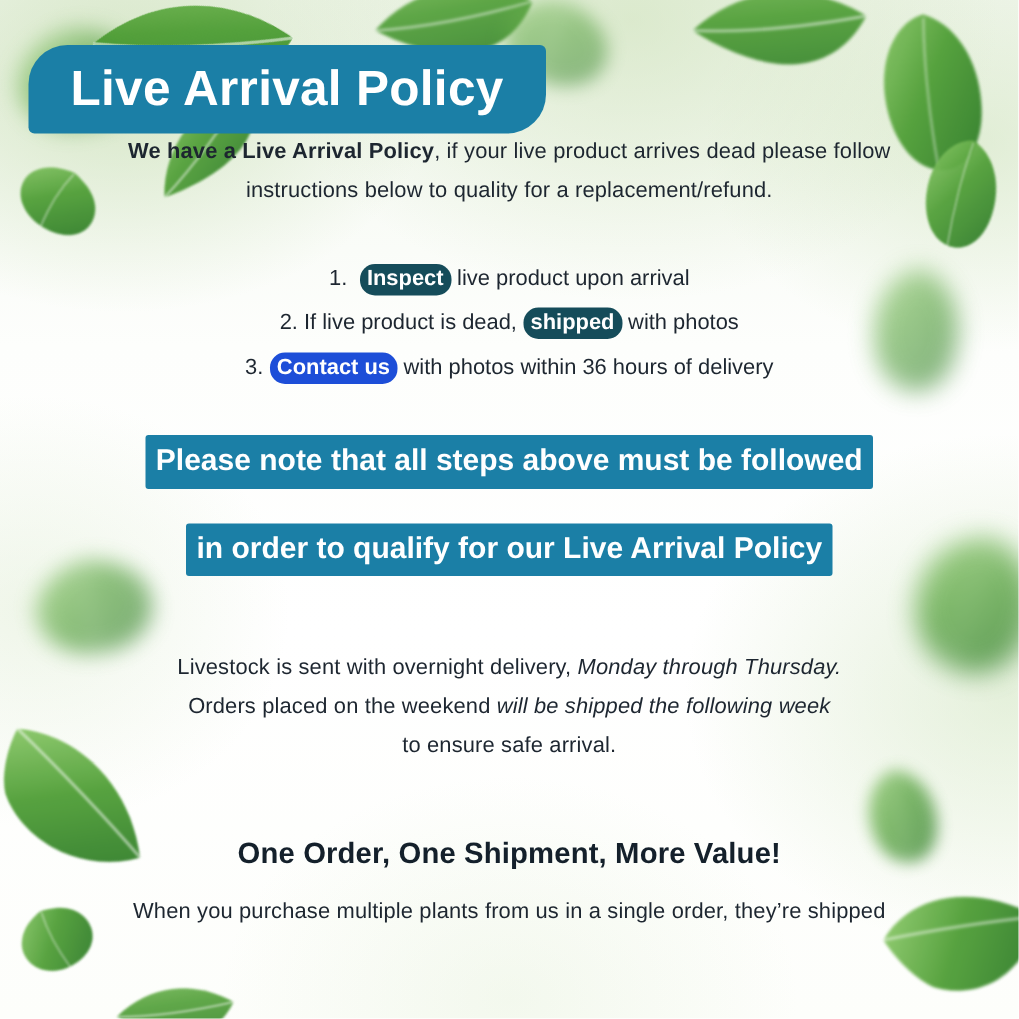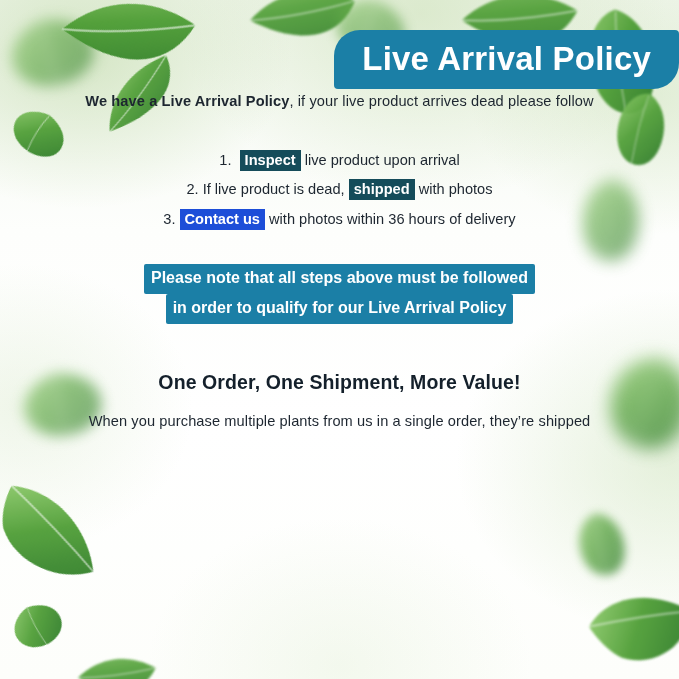--- a/index.html
+++ b/index.html
@@ -33,21 +33,21 @@
   
   #content {
     position:relative; z-index:2;
     width:679px; height:679px;
     padding-top:30px;
     text-align:center;
     color:#14202b;
   }
 
   
-  .banner-wrap { display:flex; justify-content:flex-end; }
+  .banner-wrap { display:flex; justify-content:flex-start;margin-left:19px; }
   .banner {
     display:inline-block;
     color:#ffffff;
     font-weight:700;
     letter-spacing:.2px;
     line-height:1;
     white-space:nowrap;
     border-radius:26px 4px 26px 4px;
   }
   #banner-live {
@@ -78,40 +78,40 @@
     margin-top:31px;
     font-size:14.6px;
     line-height:2.02;
     color:#1d2630;
   }
   .step-line { white-space:nowrap; }
   .hl {
     font-weight:700;
     color:#ffffff;
     padding:2px 5px 3px;
-    border-radius:0;
+    border-radius:10px;
     margin-top:26px;
   }
   .hl-dark  { background:#154c5a; }
   .hl-light { background:#1d4ed8; }
 
   
   #note-block { margin-top:30px; }
   .note-line {
     display:inline-block;
     background:#1b7fa6;
     color:#ffffff;
     font-weight:700;
-    font-size:16px;
+    font-size:20px;
     line-height:1.42;
     padding:3px 7px 4px;
     border-radius:2px;
     white-space:nowrap;
   }
-  #note-line-2 { margin-top:0;text-align:center; }
+  #note-line-2 { margin-top:23px;text-align:center; }
 
   
   #shipping-paragraph { margin-top:49px; }
 
   #substrate-section { margin-top:47px; }
   #value-headline {
     margin-top:36px;
     font-size:19.5px;
     font-weight:700;
     color:#14202b;
@@ -348,33 +348,39 @@
   </div>
 
 <div id="content">
 
   <div class="banner-wrap">
     <div class="banner" id="banner-live">Live Arrival Policy</div>
   </div>
 
   <div class="para" id="intro-paragraph">
     <div><span class="bold">We have a Live Arrival Policy</span><span>, if your live product arrives dead please follow</span></div>
+    <div>instructions below to quality for a replacement/refund.</div>
   </div>
 
   <ol id="steps-list">
     <li class="step-line"><span>1.</span>&nbsp;&nbsp;<span></span><span class="hl hl-dark">Inspect</span><span> live product upon arrival</span></li>
     <li class="step-line"><span>2.</span>&nbsp;<span>If live product is dead, </span><span class="hl hl-dark">shipped</span><span> with photos</span></li>
     <li class="step-line"><span>3.</span>&nbsp;<span></span><span class="hl hl-light">Contact us</span><span> with photos within 36 hours of delivery</span></li>
   </ol>
 
   <div id="note-block">
     <div><span class="note-line" id="note-line-1">Please note that all steps above must be followed</span></div>
     <div><span class="note-line" id="note-line-2">in order to qualify for our Live Arrival Policy</span></div>
   </div>
 
+  <div class="para" id="shipping-paragraph">
+    <div><span>Livestock is sent with overnight delivery, </span><span class="ital">Monday through Thursday.</span></div>
+    <div><span>Orders placed on the weekend </span><span class="ital">will be shipped the following week</span></div>
+    <div>to ensure safe arrival.</div>
+  </div>
 
   <div id="substrate-section">
 
     <div id="value-headline">One Order, One Shipment, More Value!</div>
 
     <div class="para" id="value-paragraph">
       <div>When you purchase multiple plants from us in a single order, they’re shipped</div>
 
     </div>
   </div>

